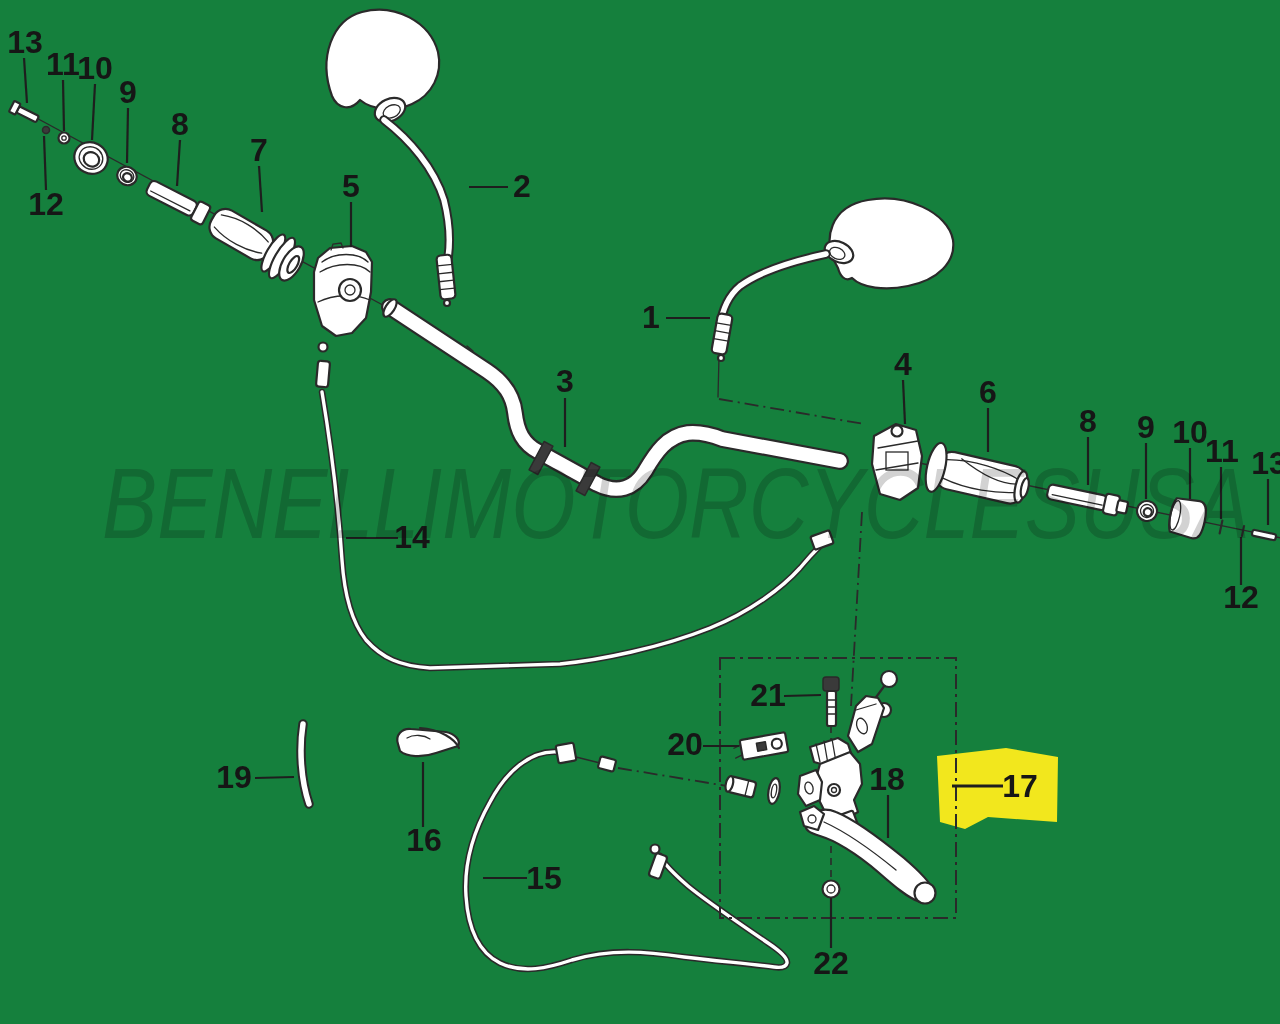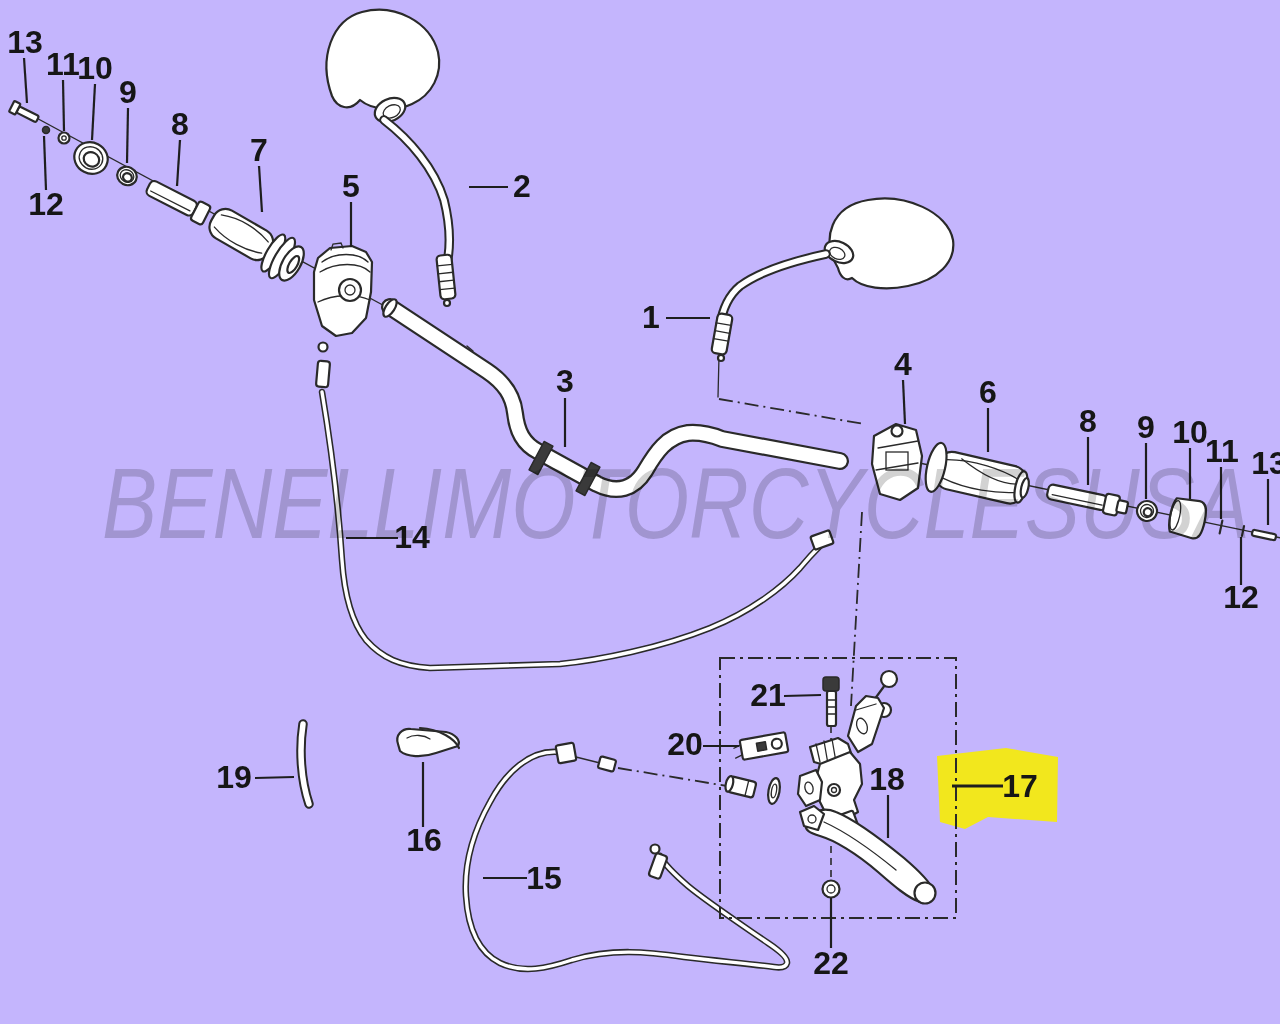--- a/index.html
+++ b/index.html
@@ -1,16 +1,16 @@
 <!DOCTYPE html>
 <html><head>
 <meta charset="utf-8">
 <style>
   html,body{margin:0;padding:0;background:#ffffff;}
-  #stage{position:relative;width:1280px;height:1024px;background:#c4b5fd;overflow:hidden;}
+  #stage{position:relative;width:1280px;height:1024px;background:#15803d;overflow:hidden;}
   svg{position:absolute;left:0;top:0;}
   .ln{stroke:#2a2a2a;stroke-width:2.2;fill:none;stroke-linejoin:round;stroke-linecap:round;}
   .fw{fill:#ffffff;stroke:#2a2a2a;stroke-width:2.2;stroke-linejoin:round;}
   .fd{fill:#3a3a3a;stroke:#2a2a2a;stroke-width:1.5;stroke-linejoin:round;}
   .thin{stroke:#2a2a2a;stroke-width:1.3;fill:none;stroke-linecap:round;}
   .axis{stroke:#2a2a2a;stroke-width:1.4;fill:none;}
   .dd{stroke:#2a2a2a;stroke-width:1.8;fill:none;stroke-dasharray:14 5 2 5;}
   .dash{stroke:#2a2a2a;stroke-width:1.6;fill:none;stroke-dasharray:7 5;}
   .boxdash{fill:none;stroke:#2a2a2a;stroke-width:2;stroke-dasharray:15 5 3 5;}
   .leader{stroke:#1e1e1e;stroke-width:2.2;fill:none;}

